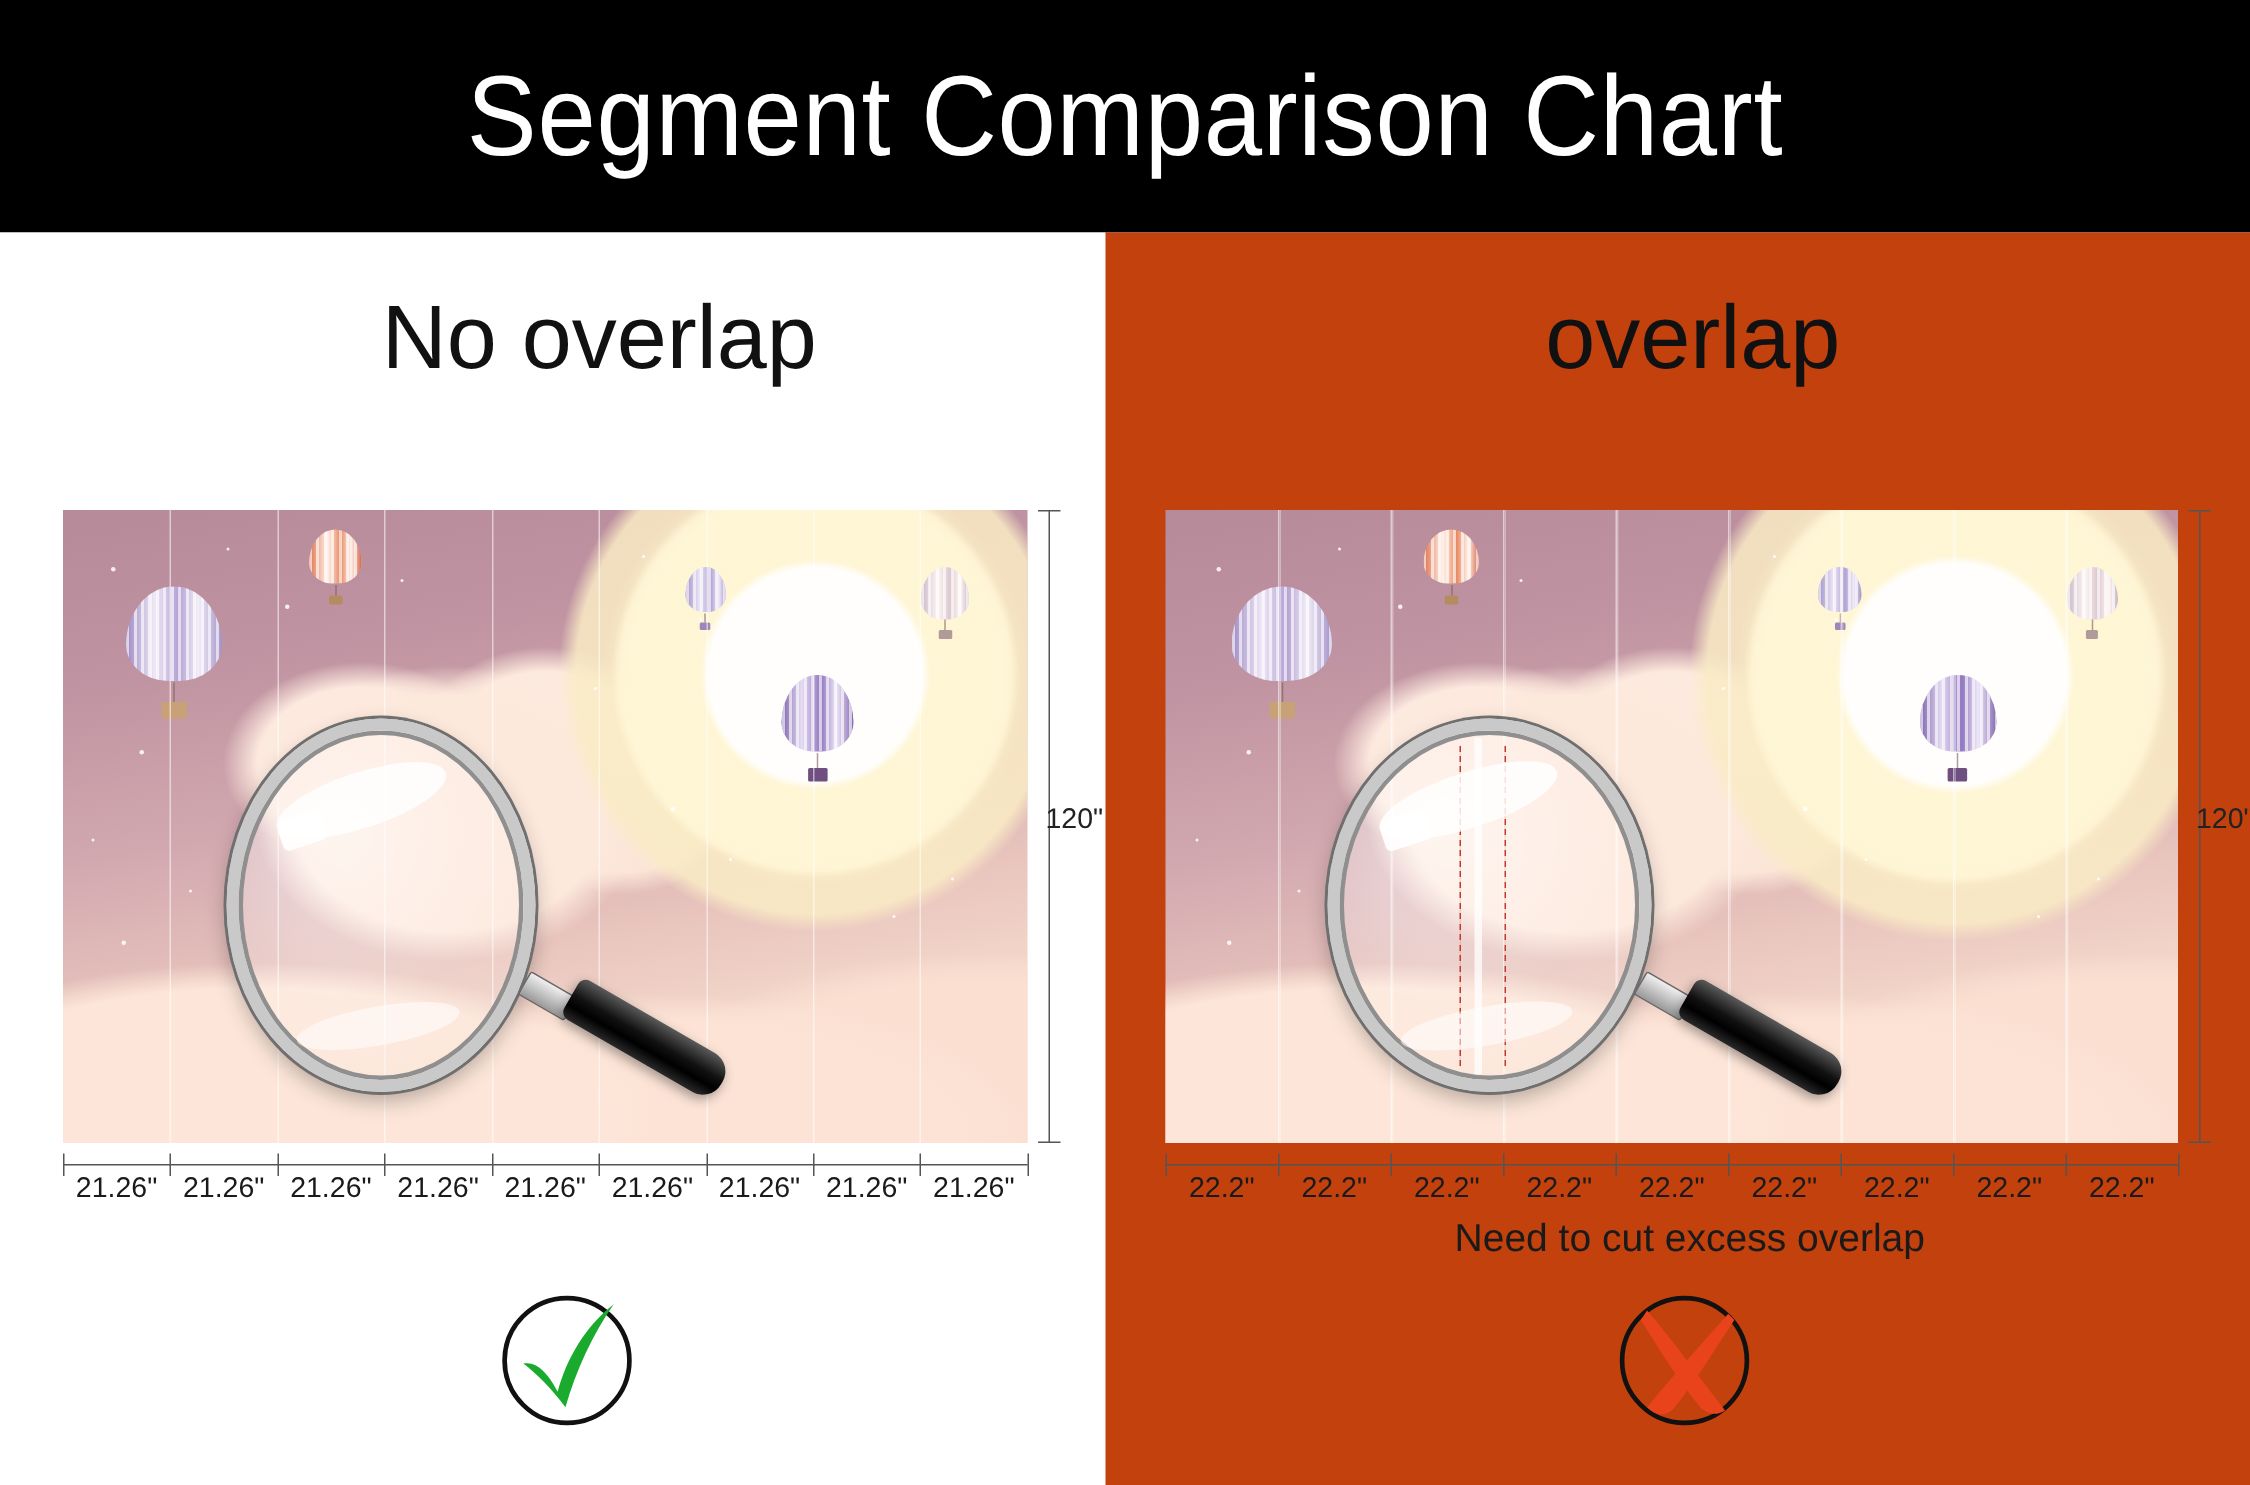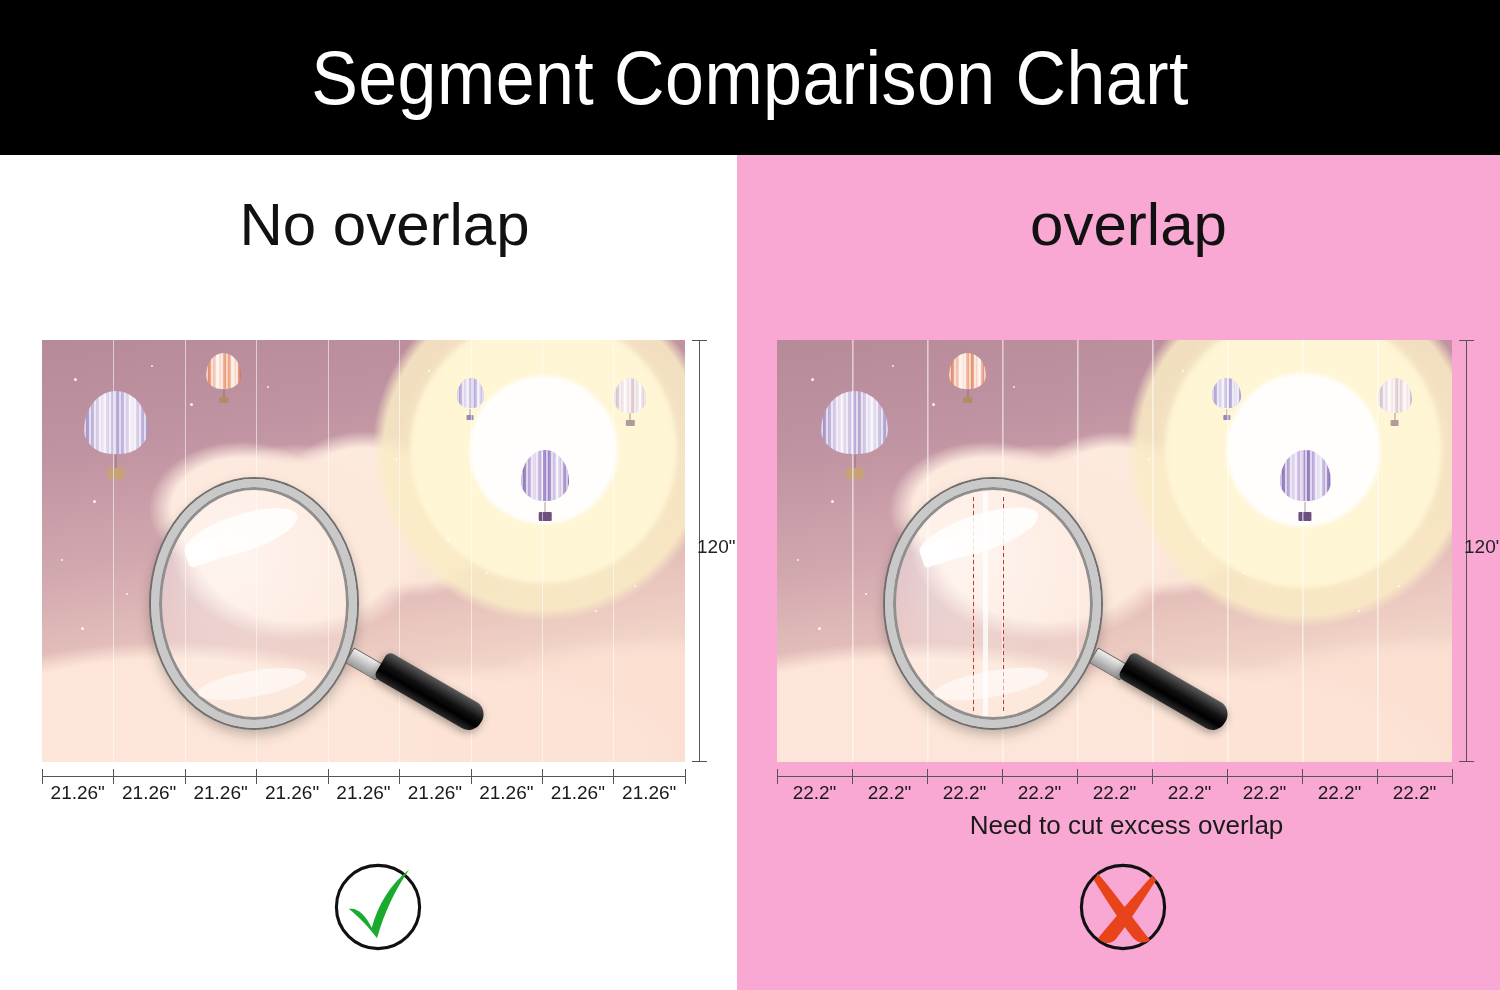--- a/index.html
+++ b/index.html
@@ -24,29 +24,29 @@
     font-weight:400;
     line-height:1;
     white-space:nowrap;
     transform:scaleX(0.92);
   }
 
   
   .panels{position:absolute;left:0;top:155px;width:1500px;height:835px;display:flex;}
   .panel{position:relative;height:835px;}
   .panel.left{width:737px;background:#ffffff;}
-  .panel.right{width:763px;background:#f9a8d4;}
+  .panel.right{width:763px;background:#c2410c;}
 
   .panel-head{
     position:absolute;top:40px;left:0;width:100%;
     text-align:center;
     font-size:60px;color:#111111;font-weight:400;line-height:1;
     white-space:nowrap;
   }
-  .panel.left .panel-head{padding-left:16px;}
+  .panel.left .panel-head{padding-left:31px;}
   .panel.right .panel-head{padding-left:10px;}
 
   
   .figure{position:absolute;}
   .figure.left{left:42px;top:185px;width:643px;height:422px;}
   .figure.right{left:40px;top:185px;width:675px;height:422px;}
 
   .mural{
     position:absolute;inset:0;overflow:hidden;
     background:

